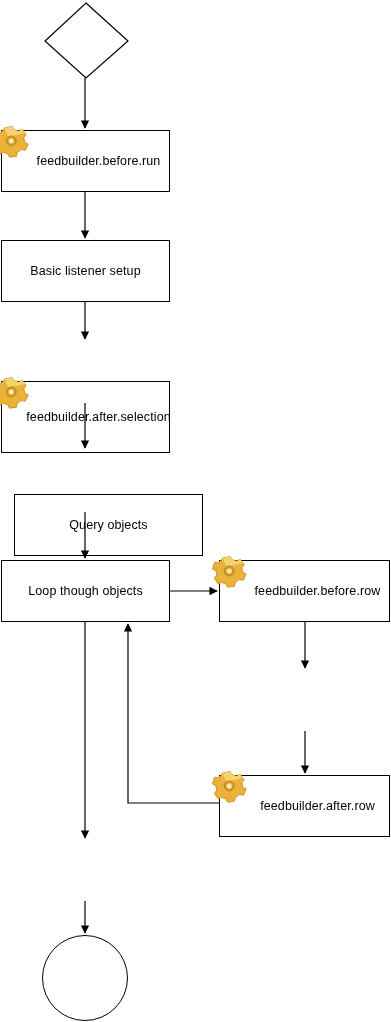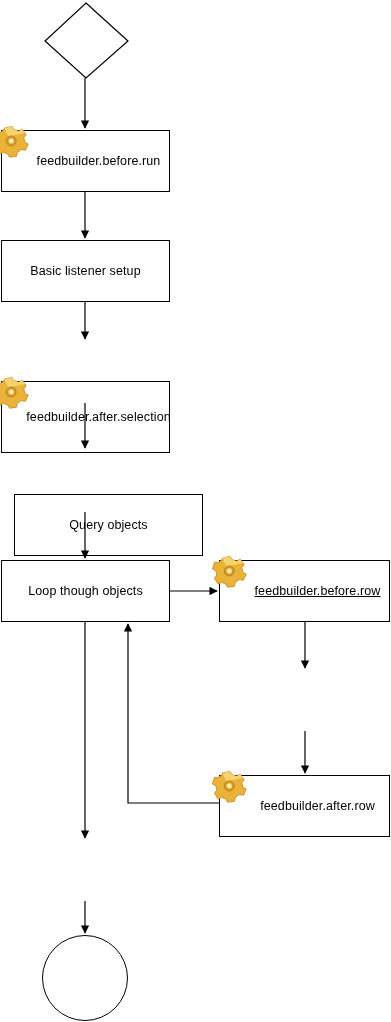--- a/index.html
+++ b/index.html
@@ -136,21 +136,21 @@
   </div>
 
   <div class="node" style="left:14px; top:450px; width:189px; height:62px;margin-top:44px;">
     <span class="node-label">Query objects</span>
   </div>
 
   <div class="node" style="left:1px; top:560px; width:169px; height:62px;">
     <span class="node-label">Loop though objects</span>
   </div>
 
-  <div class="node with-icon" style="left:219px; top:560px; width:171px; height:62px;text-decoration:underline;">
+  <div class="node with-icon" style="left:219px; top:560px; width:171px; height:62px;">
     <span class="gear-icon">
       <svg viewBox="0 0 36 36" xmlns="http://www.w3.org/2000/svg">
         <g transform="translate(18,17) rotate(-12)">
           <path d="M -4 -13 L 4 -13 L 5 -9.5 L 9.5 -7 L 13 -8.5 L 16 -2 L 13 0.5 L 13 5 L 16 7.5 L 12 13 L 8 11.5 L 3.5 13.5 L 2 17 L -5 16.5 L -6 13 L -10 10.5 L -13.5 11.5 L -16 5 L -13 2.5 L -13 -2 L -16 -4.5 L -12.5 -10.5 L -8.5 -9.5 L -5 -11.5 Z" fill="#eab238" stroke="#c98a1e" stroke-width="0.8" stroke-linejoin="round"></path>
           <path d="M -4 -13 L 4 -13 L 5 -9.5 L 9.5 -7 L 13 -8.5 L 15 -4 L -2 -4 Z" fill="#f7d97a" opacity="0.85"></path>
           <circle cx="0" cy="1" r="5" fill="#d79a26" stroke="#b8801a" stroke-width="0.8"></circle>
           <circle cx="0" cy="1" r="2.6" fill="#fbe9ad"></circle>
         </g>
       </svg>
     </span>

